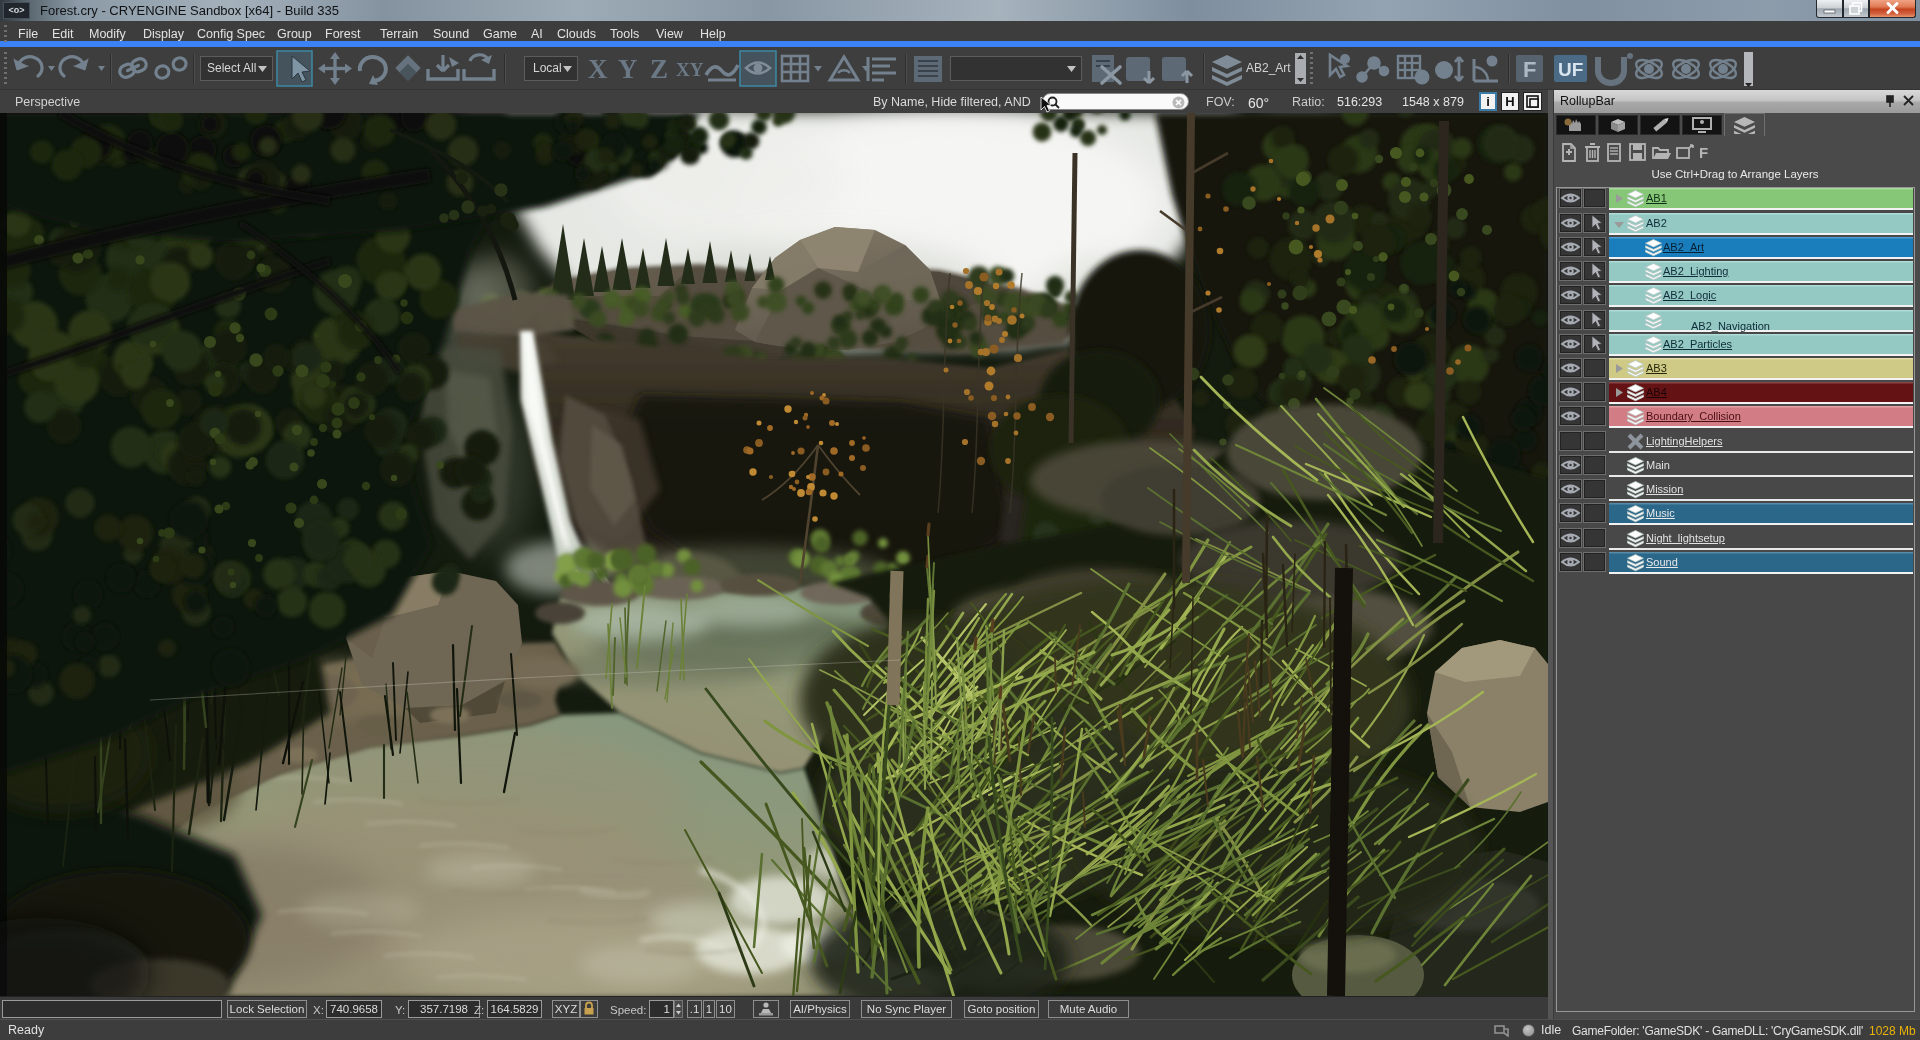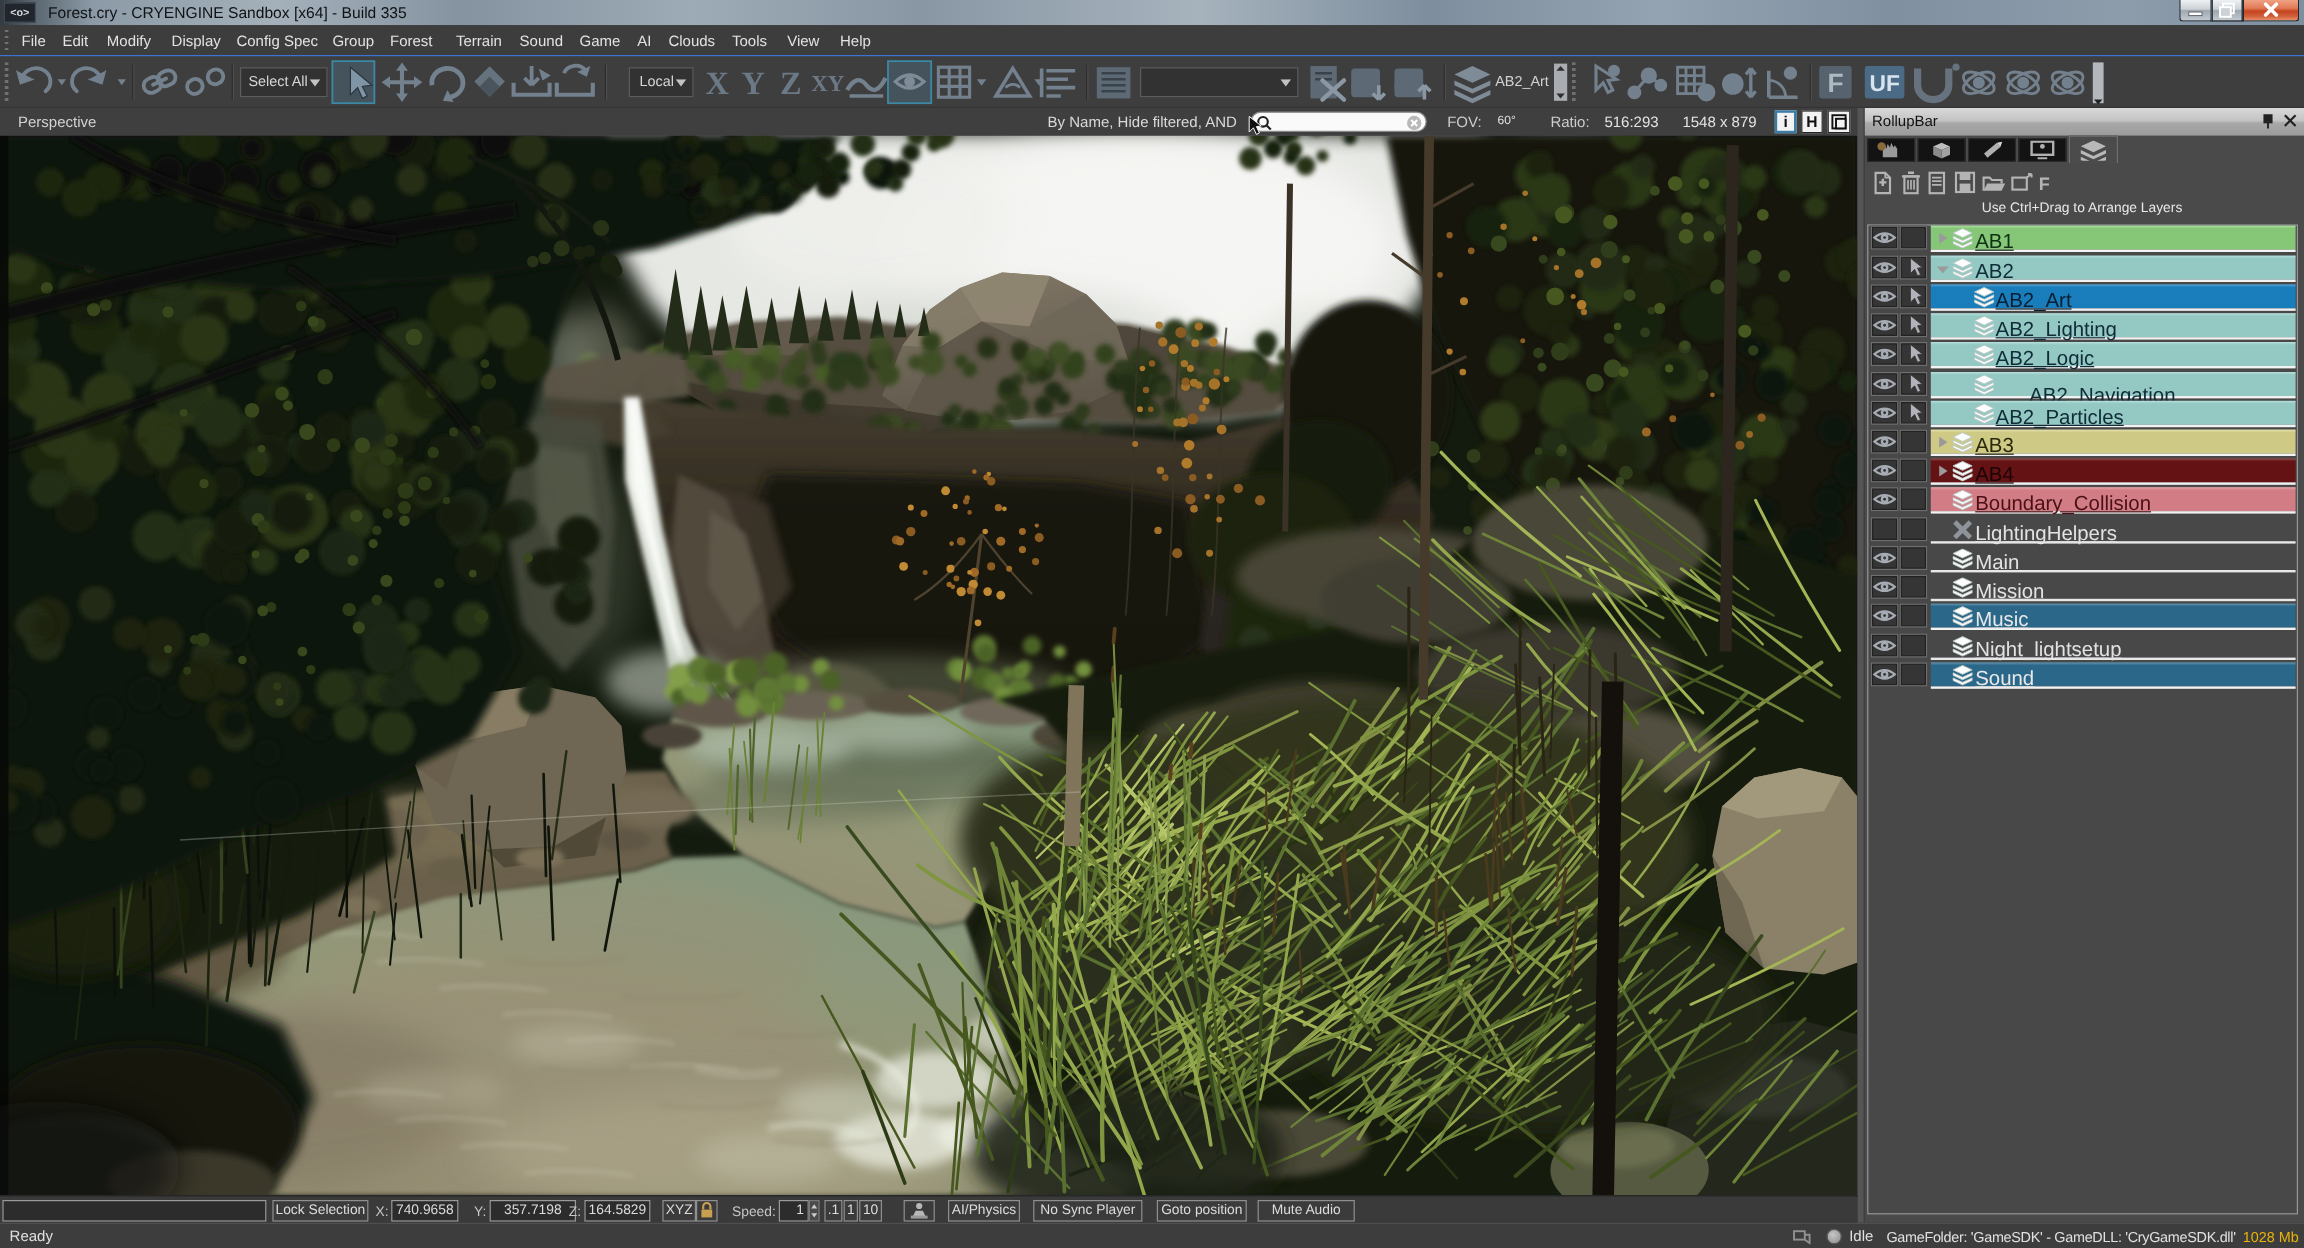--- a/index.html
+++ b/index.html
@@ -6,39 +6,39 @@
 body { font-family:"Liberation Sans", sans-serif; background:#3c3c3c; position:relative; }
 .abs { position:absolute; }
 #titlebar { left:0; top:0; width:1920px; height:21px;
   background:linear-gradient(90deg,#333a40 0%,#5a6770 1.5%,#8b9aa6 4%,#a4b1bb 12%,#8593a1 20%,#9dabb6 30%,#8997a5 40%,#a6b3bd 52%,#7e8e9e 62%,#93a3b1 72%,#8090a1 82%,#8c9cab 92%,#7e8fa0 100%); }
 .ticon { left:3px; top:2px; width:27px; height:17px; background:#20262b; border:1px solid #46505a; color:#d6dade; font-size:9px; font-weight:bold; text-align:center; line-height:15px; }
 .ttext { left:40px; top:3px; font-size:13px; color:#101214; }
 .winbtn { top:0; height:18px; border:1px solid #23282d; border-top:none; }
 #btnmin { left:1816px; width:27px; border-radius:0 0 0 3px; background:linear-gradient(#eef1f3 0%,#ccd1d6 45%,#9fa8b0 52%,#c2c9cf 100%); }
 #btnmax { left:1843px; width:26px; background:linear-gradient(#eef1f3 0%,#ccd1d6 45%,#9fa8b0 52%,#c2c9cf 100%); }
 #btnclose { left:1869px; width:47px; border-radius:0 0 3px 0; background:linear-gradient(#efa283 0%,#e07a55 40%,#c4441f 55%,#d2603d 80%,#e8926d 100%); }
-#menubar { left:0; top:21px; width:1920px; height:26px; background:#3d3d3d; border-bottom:1px solid #3b82f6; }
+#menubar { left:0; top:21px; width:1920px; height:26px; background:#3d3d3d; border-bottom:6px solid #3b82f6; }
 .mi { position:absolute; top:6px; color:#e2e2e2; font-size:12.5px; }
 .gripv { background-image:repeating-linear-gradient(#707070 0 2px, transparent 2px 5px); width:3px; }
 #toolbar { left:0; top:47px; width:1920px; height:43px; background:#3e3e3e; border-bottom:1px solid #343434; }
 #vpheader { left:0; top:90px; width:1548px; height:23px; background:#3f3f3f; }
 #panelheader { left:1554px; top:90px; width:366px; height:23px;
   background:linear-gradient(#d9d9d9 0%,#c4c4c4 45%,#a8a8a8 55%,#9b9b9b 100%); color:#111;padding-left:40px; }
 #panel { left:1548px; top:90px; width:372px; height:929px; background:#4a4a4a; }
 #panel .pb { position:absolute; left:0; top:0; width:6px; height:929px; background:#555; border-right:1px solid #3a3a3a;}
 #botbar { left:0; top:996px; width:1548px; height:23px; background:#3a3a3a; border-top:1px solid #232323; }
 #statusbar { left:0; top:1019px; width:1920px; height:21px; background:#3d3d3d; border-top:1px solid #4f4f4f; }
 .bbtn { position:absolute; top:3px; height:18px; background:#3b3b3b; border:1px solid #8f8f8f; color:#dcdcdc; font-size:11.5px; text-align:center; }
 .bfield { position:absolute; top:3px; height:18px; background:#2c2c2c; border:1px solid #9a9a9a; color:#dcdcdc; font-size:11.5px; text-align:center; }
 .blabel { position:absolute; top:7px; color:#c6c6c6; font-size:11.5px; }
 .combo { position:absolute; top:9px; height:25px; background:#323232; border:1px solid #5c5c5c; color:#d6d6d6; font-size:12px; }
 .tsep { position:absolute; top:7px; height:29px; width:2px; border-left:1px solid #2d2d2d; border-right:1px solid #4e4e4e; }
 .row { position:absolute; left:1609px; width:304px; height:22px; }
 .rowbox { position:absolute; width:23px; height:20px; background:#353535; border:1px solid #6e6e6e; box-shadow:inset 0 0 0 1px #222; }
-.rtext { position:absolute; top:4px; font-size:17px; }
+.rtext { position:absolute; top:4px; font-size:11px; }
 
 </style></head><body>
 <svg class="abs" style="left:0;top:113px;" width="1548" height="883" viewBox="0 113 1548 883">
     <defs>
       <filter id="b2" x="-70%" y="-70%" width="240%" height="240%">
         <feGaussianBlur stdDeviation="2"></feGaussianBlur>
       </filter>
       <filter id="b3" x="-70%" y="-70%" width="240%" height="240%">
         <feGaussianBlur stdDeviation="3"></feGaussianBlur>
       </filter>
@@ -2227,21 +2227,21 @@
         <g stroke="#fff" stroke-width="1.6">
           <line x1="4" y1="4" x2="9" y2="9"></line>
           <line x1="9" y1="4" x2="4" y2="9"></line>
         </g>
       </svg>
     </div>
     <svg class="abs" style="left:1040px;top:6px;" width="14" height="19">
       <path d="M1,1 L1,14 L4.5,10.5 L7,16 L9.5,14.8 L7,9.5 L11,9 Z" fill="#111" stroke="#fff" stroke-width="0.8"></path>
     </svg>
     <span class="abs" style="left:1206px;top:5px;font-size:12.5px;color:#cccccc;">FOV:</span>
-    <span class="abs" style="left:1248px;top:5px;font-size:10px;color:#e4e4e4;">60°</span>
+    <span class="abs" style="left:1248px;top:5px;font-size:14px;color:#e4e4e4;">60°</span>
     <span class="abs" style="left:1292px;top:5px;font-size:12.5px;color:#cccccc;">Ratio:</span>
     <span class="abs" style="left:1337px;top:5px;font-size:12.5px;color:#e4e4e4;">516:293</span>
     <span class="abs" style="left:1402px;top:5px;font-size:12.5px;color:#e4e4e4;">1548 x 879</span>
     <div class="abs" style="left:1479px;top:2px;width:18px;height:19px;background:#f2f2f2;border:2px solid #3a7ca8;color:#111;font-weight:bold;font-size:13px;text-align:center;line-height:15px;">i</div>
     <div class="abs" style="left:1501px;top:2px;width:18px;height:19px;background:#f2f2f2;border:1px solid #222;color:#111;font-weight:bold;font-size:13px;text-align:center;line-height:17px;">H</div>
     <div class="abs" style="left:1523px;top:2px;width:19px;height:19px;background:#f2f2f2;border:1px solid #222;"><svg width="17" height="17">
         <rect x="3" y="3" width="11" height="11" fill="none" stroke="#111" stroke-width="1.6"></rect>
         <rect x="6" y="6" width="8" height="8" fill="#f2f2f2" stroke="#111" stroke-width="1.6"></rect>
       </svg></div>
   </div>

